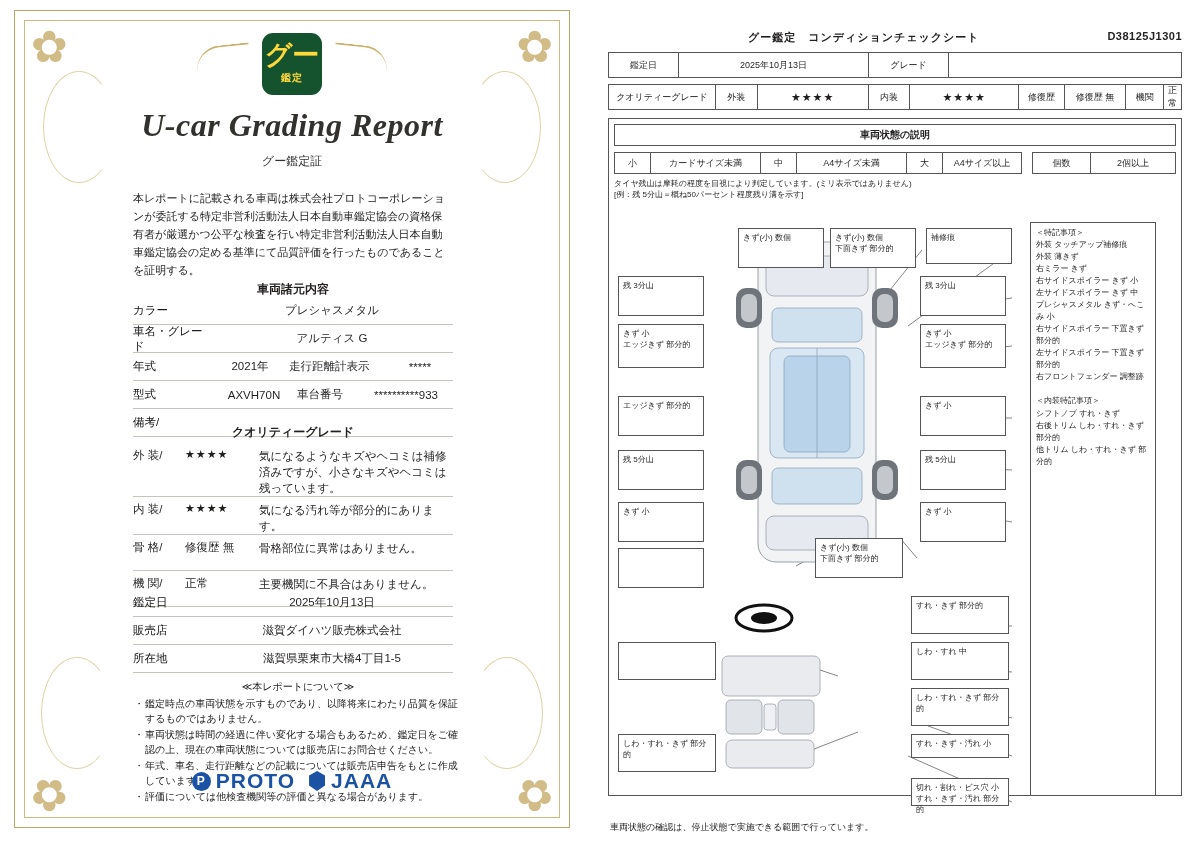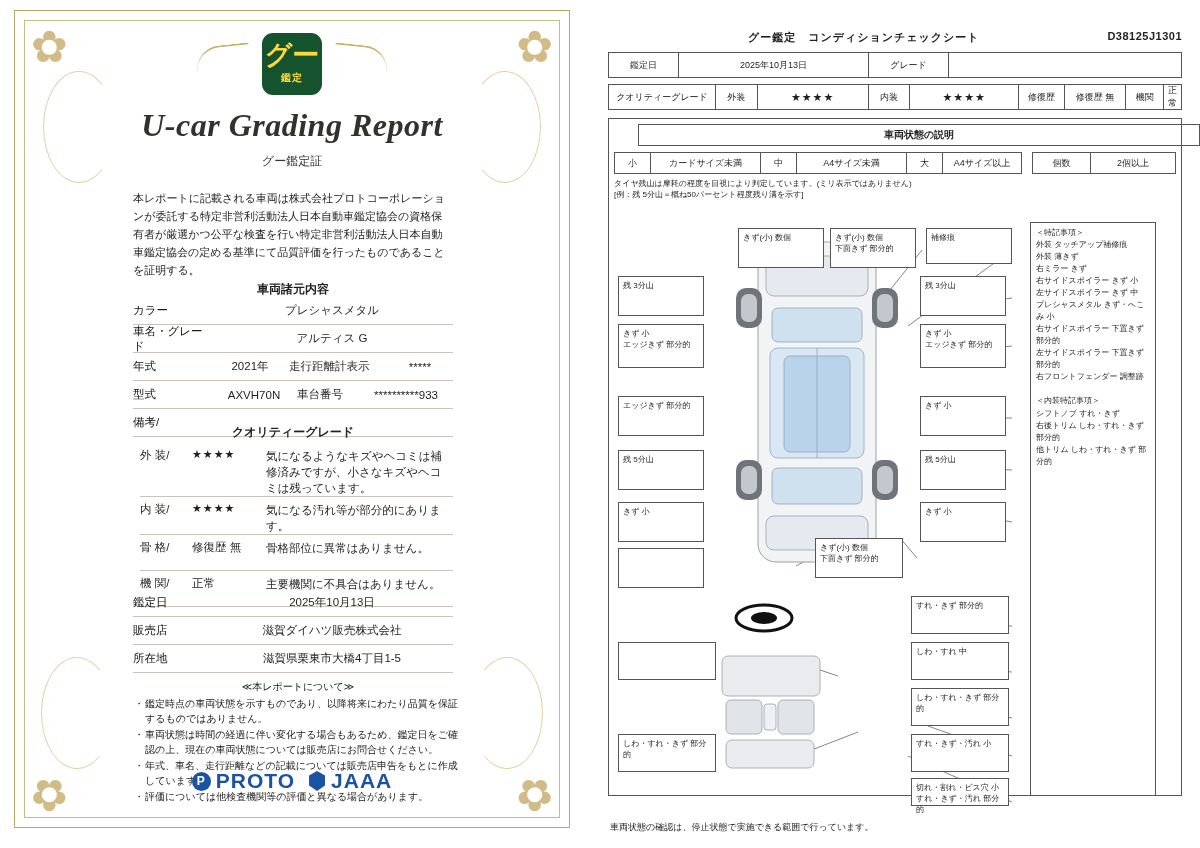--- a/index.html
+++ b/index.html
@@ -34,21 +34,21 @@
   .note{position:absolute;left:118px;width:330px;font-size:10px;line-height:15px;color:#222;}
   .note ul{margin:2px 0 0 0;padding-left:12px;}
   .note li{margin-bottom:1px;list-style:none;position:relative;}
   .note li:before{content:"・";position:absolute;left:-11px;}
   .brands{position:absolute;left:0;right:0;bottom:34px;display:flex;align-items:center;justify-content:center;gap:14px;}
   .proto{display:flex;align-items:center;gap:5px;color:#1b52a4;font-weight:bold;font-size:21px;letter-spacing:1px;}
   .proto .dot{width:19px;height:19px;border-radius:50%;background:#1b52a4;color:#fff;font-size:12px;display:flex;align-items:center;justify-content:center;}
   .jaaa{display:flex;align-items:center;gap:6px;color:#1b52a4;font-weight:bold;font-size:21px;letter-spacing:1px;}
   .jaaa .sh{width:16px;height:20px;background:#1b52a4;clip-path:polygon(50% 0,100% 22%,100% 72%,50% 100%,0 72%,0 22%);}
   .vtabs{position:absolute;left:118px;width:320px;font-size:11.5px;}
-  .vt-row{display:flex;border-bottom:1px solid #c9c4bb;min-height:30px;align-items:flex-start;padding-top:5px;margin-left:7px;}
+  .vt-row{display:flex;border-bottom:1px solid #c9c4bb;min-height:30px;align-items:flex-start;padding-top:5px;}
   .vt-lab{width:52px;}
   .vt-mid{width:74px;}
   .vt-txt{flex:1;line-height:16px;}
 
   
   .sheet{position:absolute;left:608px;top:26px;width:574px;height:790px;font-size:9px;}
   .sheet-title{position:absolute;left:140px;top:4px;font-size:11px;font-weight:bold;letter-spacing:1px;}
   .sheet-code{position:absolute;right:0;top:4px;font-size:11px;font-weight:bold;letter-spacing:.5px;}
   .tbl{position:absolute;border:1px solid #555;box-sizing:border-box;}
   .cellrow{position:absolute;left:0;top:0;display:flex;height:100%;width:100%;}
@@ -207,21 +207,21 @@
         <div class="cell stars" style="width:110px;">★★★★</div>
         <div class="cell" style="width:46px;">修復歴</div>
         <div class="cell" style="width:62px;">修復歴 無</div>
         <div class="cell" style="width:38px;">機関</div>
         <div class="cell" style="flex:1;">正常</div>
       </div>
     </div>
 
     <div class="tbl" style="left:0;top:92px;width:574px;height:678px;border:1px solid #555;"></div>
 
-    <div class="hdrbar" style="left:6px;top:98px;width:562px;height:22px;font-weight:bold;margin-left:24px;">車両状態の説明</div>
+    <div class="hdrbar" style="left:6px;top:98px;width:562px;height:22px;font-weight:bold;">車両状態の説明</div>
 
     <div class="tbl" style="left:6px;top:126px;width:408px;height:22px;">
       <div class="cellrow">
         <div class="cell" style="width:36px;">小</div>
         <div class="cell" style="width:110px;">カードサイズ未満</div>
         <div class="cell" style="width:36px;">中</div>
         <div class="cell" style="width:110px;">A4サイズ未満</div>
         <div class="cell" style="width:36px;">大</div>
         <div class="cell" style="flex:1;">A4サイズ以上</div>
       </div>
@@ -315,21 +315,21 @@
     <div class="box" style="left:312px;top:424px;width:86px;height:40px;">残 5分山</div>
     <div class="box" style="left:10px;top:476px;width:86px;height:40px;">きず 小</div>
     <div class="box" style="left:312px;top:476px;width:86px;height:40px;">きず 小</div>
     <div class="box" style="left:10px;top:522px;width:86px;height:40px;"></div>
     <div class="box" style="left:207px;top:512px;width:88px;height:40px;white-space:pre-line;">きず(小) 数個
 下面きず 部分的</div>
 
     <div class="box" style="left:303px;top:570px;width:98px;height:38px;">すれ・きず 部分的</div>
     <div class="box" style="left:303px;top:616px;width:98px;height:38px;">しわ・すれ 中</div>
     <div class="box" style="left:303px;top:662px;width:98px;height:38px;">しわ・すれ・きず 部分的</div>
-    <div class="box" style="left:303px;top:708px;width:98px;height:38px;">すれ・きず・汚れ 小</div>
+    <div class="box" style="left:303px;top:708px;width:98px;height:24px;">すれ・きず・汚れ 小</div>
     <div class="box" style="left:303px;top:752px;width:98px;height:28px;white-space:pre-line;">切れ・割れ・ビス穴 小
 すれ・きず・汚れ 部分的</div>
     <div class="box" style="left:10px;top:708px;width:98px;height:38px;">しわ・すれ・きず 部分的</div>
     <div class="box" style="left:10px;top:616px;width:98px;height:38px;"></div>
 
     <div class="notebox" style="left:422px;top:196px;width:126px;height:574px;">
       <div>＜特記事項＞</div>
       <div>外装 タッチアップ補修痕</div>
       <div>外装 薄きず</div>
       <div>右ミラー きず</div>

